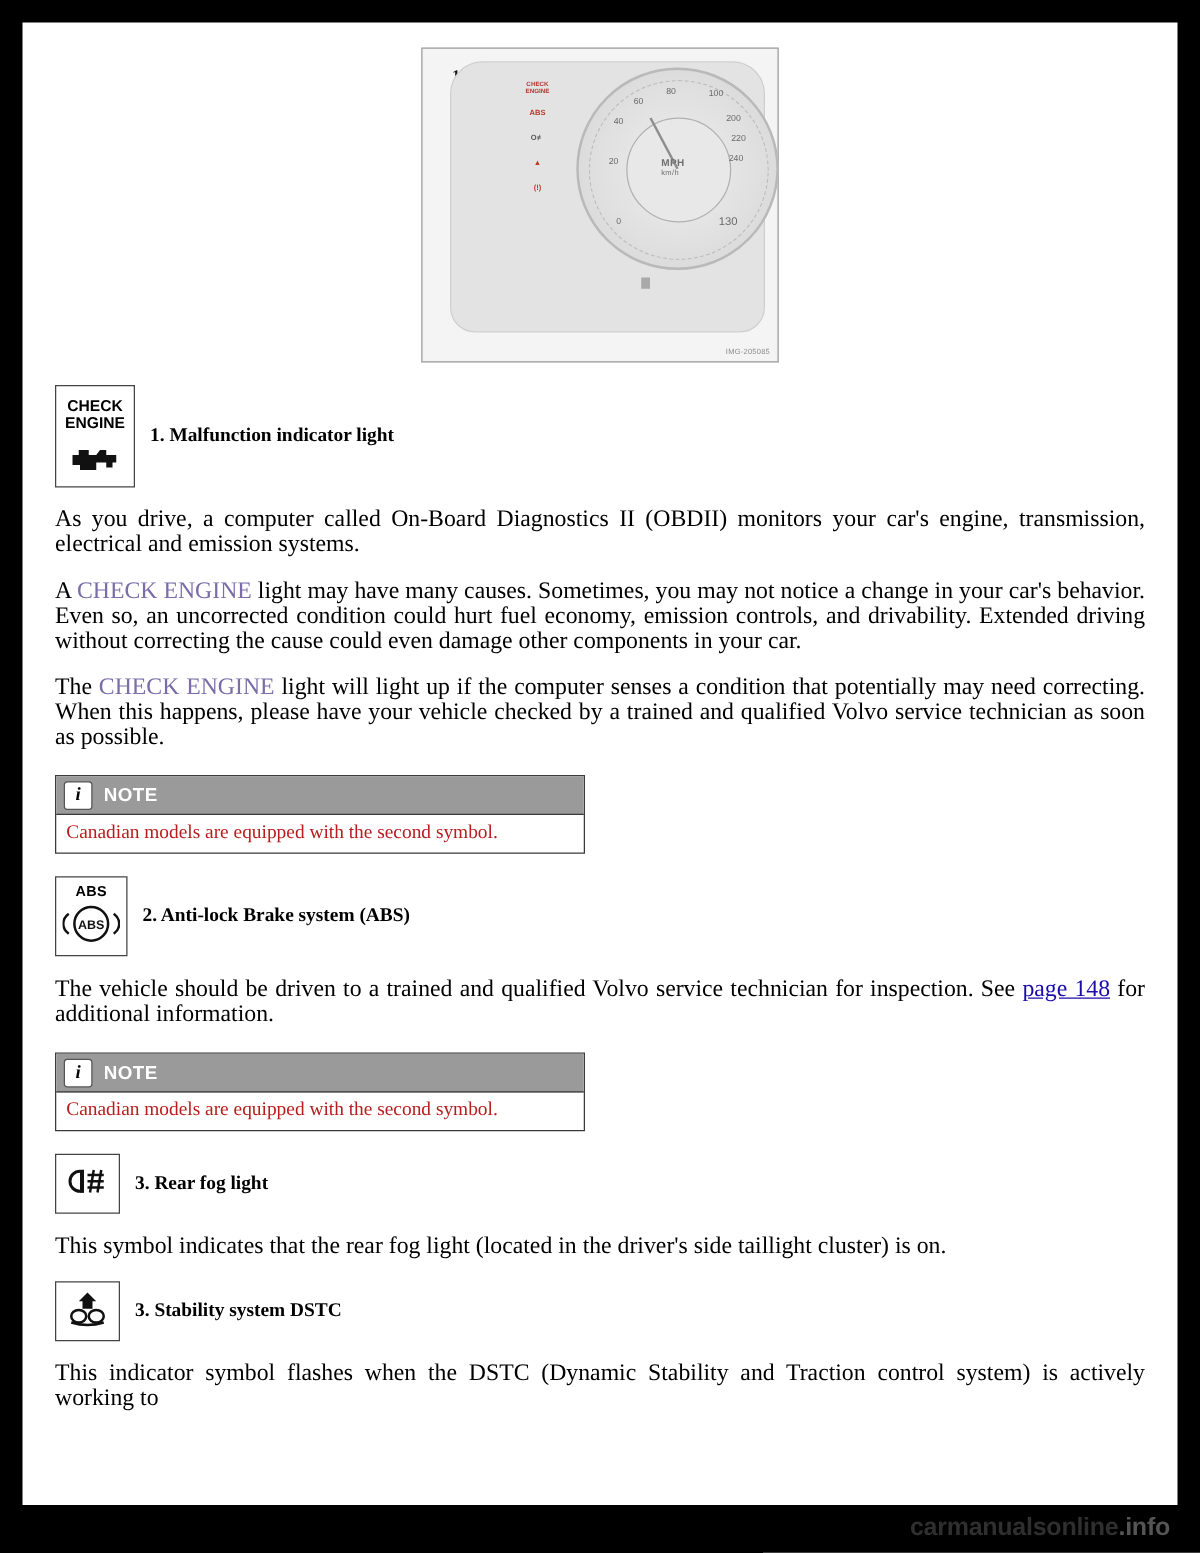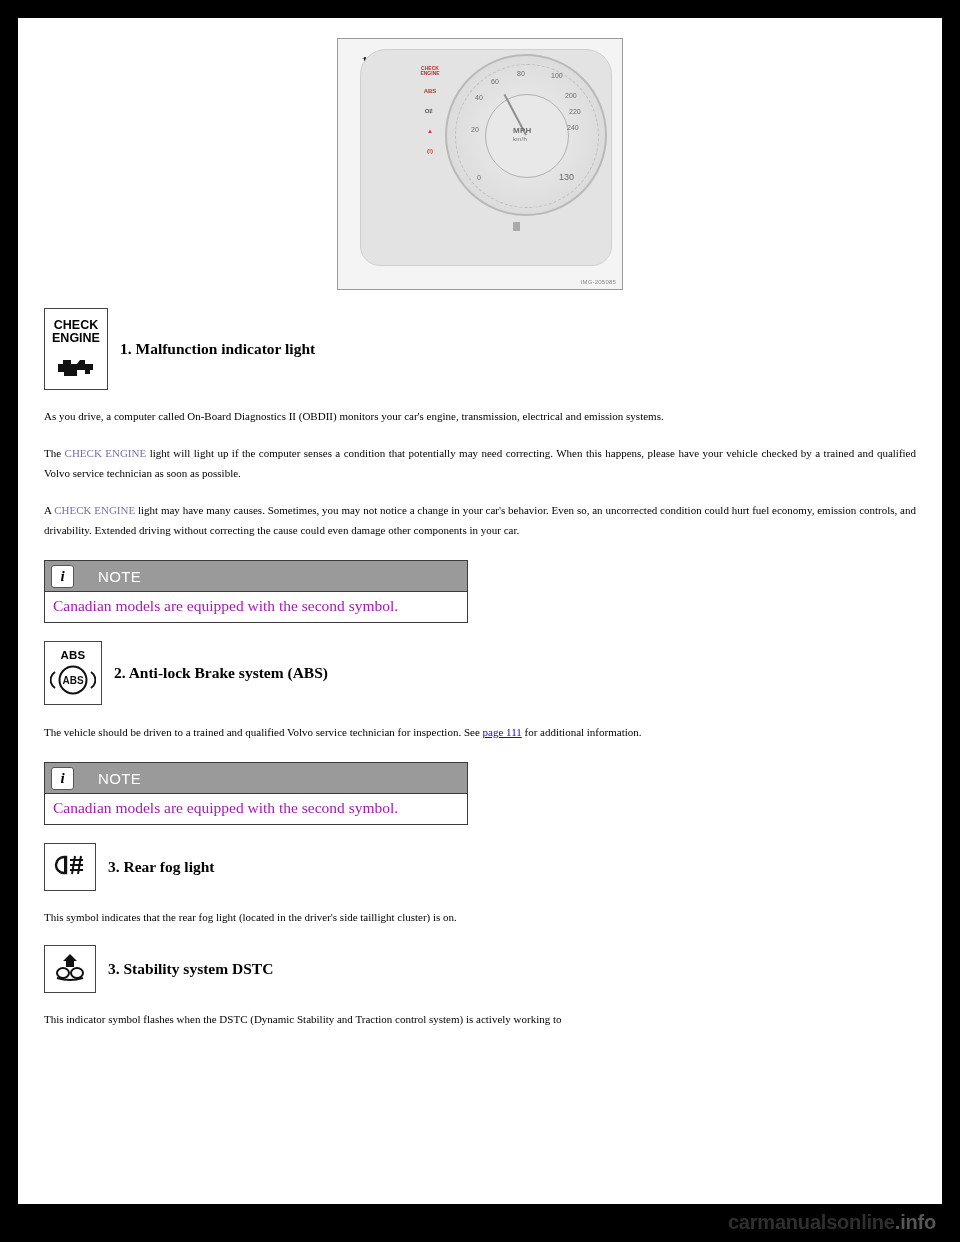--- a/index.html
+++ b/index.html
@@ -45,21 +45,21 @@
     left: 22px;
     top: 10px;
     width: 250px;
     height: 215px;
     background: #e3e3e3;
     border-radius: 26px 26px 20px 20px;
     border: 1px solid #cfcfcf;
   }
   .dial-big {
     position: absolute;
-    left: 84px;
+    left: 100px;
     top: 4px;
     width: 158px;
     height: 158px;
     border-radius: 50%;
     border: 2px solid #b9b9b9;
     background: radial-gradient(circle at 50% 50%, #efefef 0%, #dcdcdc 70%, #cfcfcf 100%);
   }
   .dial-inner {
     position: absolute;
     left: 38px;
@@ -229,21 +229,21 @@
     height: 48px;
   }
   .sym-dstc {
     width: 52px;
     height: 48px;
   }
   .align-mid { align-self: center; }
 
   
   p.body {
-    font-size: 11px;
+    font-size: 19px;
     line-height: 20px;
     color: #000;
     margin: 17px 0 0 0;
     text-align: justify;
     text-justify: inter-word;
   }
   p.body.first { margin-top: 16px; }
   .ce-inline {
     color: #7b6ea8;
   }
@@ -277,31 +277,31 @@
     color: #000;
     font-family: "Liberation Serif", serif;
     font-weight: bold;
     font-size: 15px;
     display: flex;
     align-items: center;
     justify-content: center;
     font-style: italic;
   }
   .note-title {
-    margin-left: 24px;
-    font-family: "Liberation Sans", sans-serif;
-    font-weight: normal;
+    margin-left: 9px;
+    font-family: "Liberation Sans", sans-serif;
+    font-weight: bold;
     font-size: 15px;
     color: #fff;
     letter-spacing: 0.4px;
   }
   .note-body {
     padding: 5px 8px 7px 8px;
     font-size: 15.5px;
-    color: #a21caf;
+    color: #b91c1c;
   }
 
   
   .watermark {
     position: absolute;
     right: 24px;
     bottom: 8px;
     font-family: "Liberation Sans", sans-serif;
     font-size: 20px;
     font-weight: bold;
@@ -382,23 +382,23 @@
           <svg width="44" height="26" viewBox="0 0 44 26">
             <path d="M4 10 h5 V6 h8 v4 h6 l3-4 h5 v4 h8 v6 h-3 v4 h-5 v-4 h-8 v6 H10 v-4 H4 z" fill="#111"></path>
           </svg>
         </span>
       </div>
       <div class="sym-title align-mid">1. Malfunction indicator light</div>
     </div>
 
     <p class="body first">As you drive, a computer called On-Board Diagnostics II (OBDII) monitors your car's engine, transmission, electrical and emission systems.</p>
 
+    <p class="body">A <span class="ce-inline">CHECK ENGINE</span> light may have many causes. Sometimes, you may not notice a change in your car's behavior. Even so, an uncorrected condition could hurt fuel economy, emission controls, and drivability. Extended driving without correcting the cause could even damage other components in your car.</p>
+
     <p class="body">The <span class="ce-inline">CHECK ENGINE</span> light will light up if the computer senses a condition that potentially may need correcting. When this happens, please have your vehicle checked by a trained and qualified Volvo service technician as soon as possible.</p>
-
-    <p class="body">A <span class="ce-inline">CHECK ENGINE</span> light may have many causes. Sometimes, you may not notice a change in your car's behavior. Even so, an uncorrected condition could hurt fuel economy, emission controls, and drivability. Extended driving without correcting the cause could even damage other components in your car.</p>
 
     <div class="note">
       <div class="note-head">
         <div class="note-i">i</div>
         <div class="note-title">NOTE</div>
       </div>
       <div class="note-body">Canadian models are equipped with the second symbol.</div>
     </div>
 
     <div class="sym-row">
@@ -410,21 +410,21 @@
             <path d="M5 9 a14 11 0 0 0 0 16" fill="none" stroke="#111" stroke-width="2"></path>
             <path d="M41 9 a14 11 0 0 1 0 16" fill="none" stroke="#111" stroke-width="2"></path>
             <text x="23" y="21" text-anchor="middle" font-family="Liberation Sans, sans-serif" font-size="10" font-weight="bold" fill="#111">ABS</text>
           </svg>
         </span>
       </div>
       <div class="sym-title align-mid">2. Anti-lock Brake system (ABS)</div>
     </div>
 
 
-    <p class="body">The vehicle should be driven to a trained and qualified Volvo service technician for inspection. See <a class="link" href="#">page 111</a> for additional information.</p>
+    <p class="body">The vehicle should be driven to a trained and qualified Volvo service technician for inspection. See <a class="link" href="#">page 148</a> for additional information.</p>
 
     <div class="note">
       <div class="note-head">
         <div class="note-i">i</div>
         <div class="note-title">NOTE</div>
       </div>
       <div class="note-body">Canadian models are equipped with the second symbol.</div>
     </div>
 
     <div class="sym-row">

